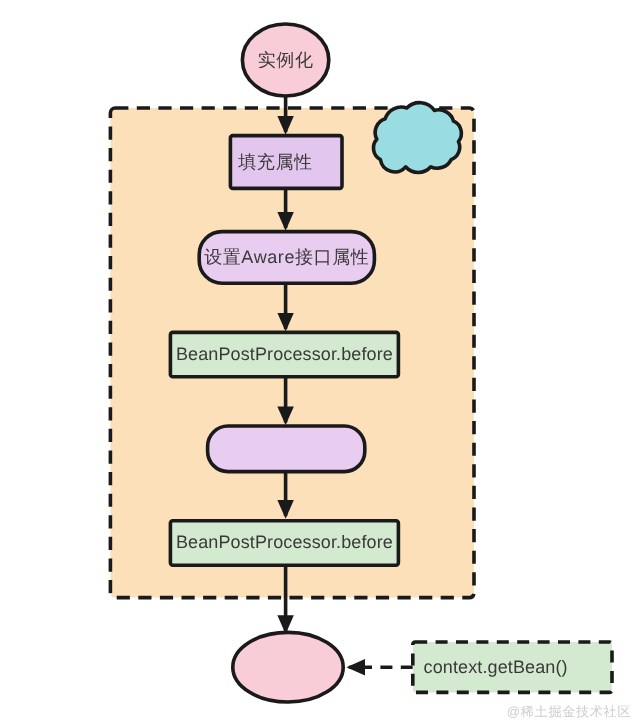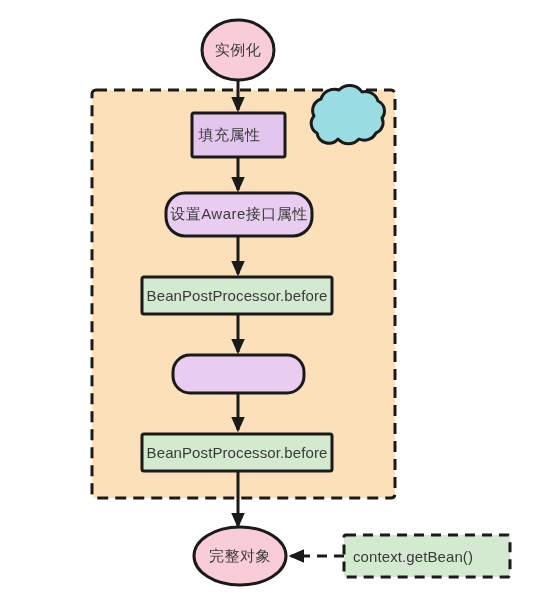--- a/index.html
+++ b/index.html
@@ -121,19 +121,19 @@
 
   <div class="node-label label-cn" style="left:192px; top:113px; width:75px; height:44px;">填充属性</div>
 
   <div class="node-label label-cn" style="left:166px; top:193px; width:146px; height:43px;">设置Aware接口属性</div>
 
   <div class="node-label label-en" style="left:142px; top:277px; width:190px; height:37px;">BeanPostProcessor.before</div>
 
 
   <div class="node-label label-en" style="left:142px; top:434px; width:190px; height:37px;">BeanPostProcessor.before</div>
 
-  <div class="node-label label-cn" style="left:194px; top:527px; width:92px; height:58px;">完整对象</div>
 
   <div class="node-label label-en" style="left:344px; top:535px; width:138px; height:42px;">context.getBean()</div>
 
 
+  <div class="watermark">@稀土掘金技术社区</div>
 
 </div>
 
 </body></html>

